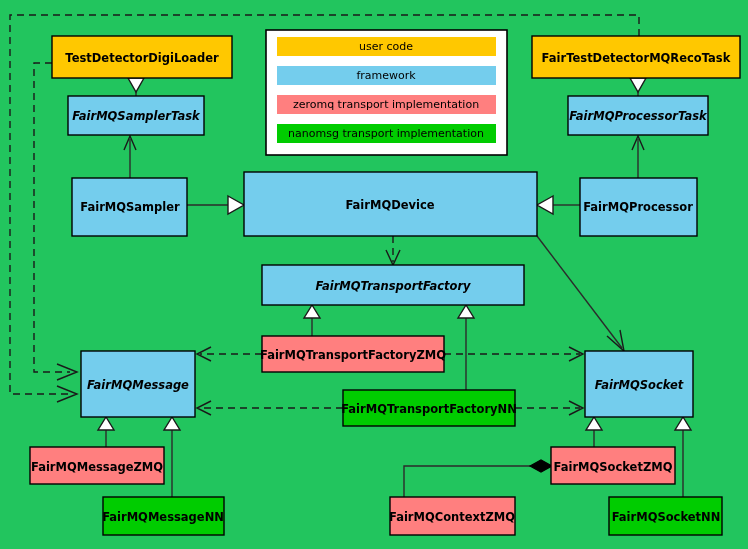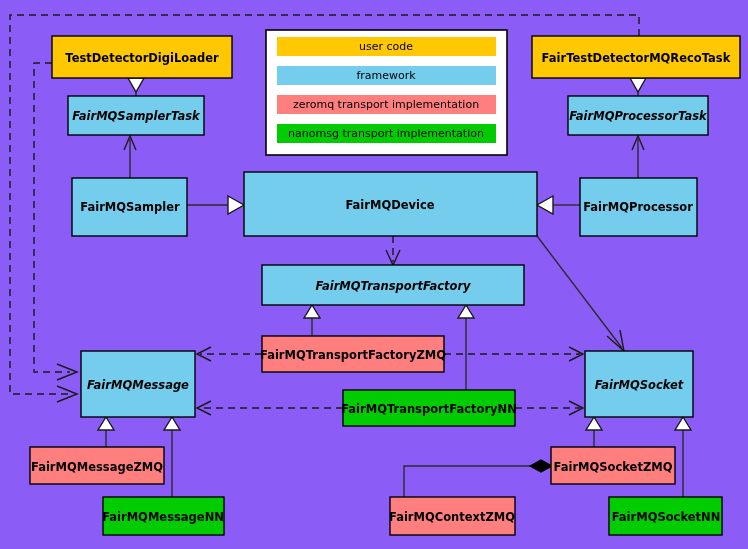--- a/index.html
+++ b/index.html
@@ -10,21 +10,21 @@
   body {
     width: 748px;
     height: 549px;
     overflow: hidden;
     font-family: "DejaVu Sans", sans-serif;
   }
   #diagram-root {
     position: relative;
     width: 748px;
     height: 549px;
-    background: #8b5cf6;
+    background: #22c55e;
   }
   svg#uml {
     display: block;
     width: 748px;
     height: 549px;
   }
   .node-rect {
     stroke: #000000;
     stroke-width: 1.4;
   }

